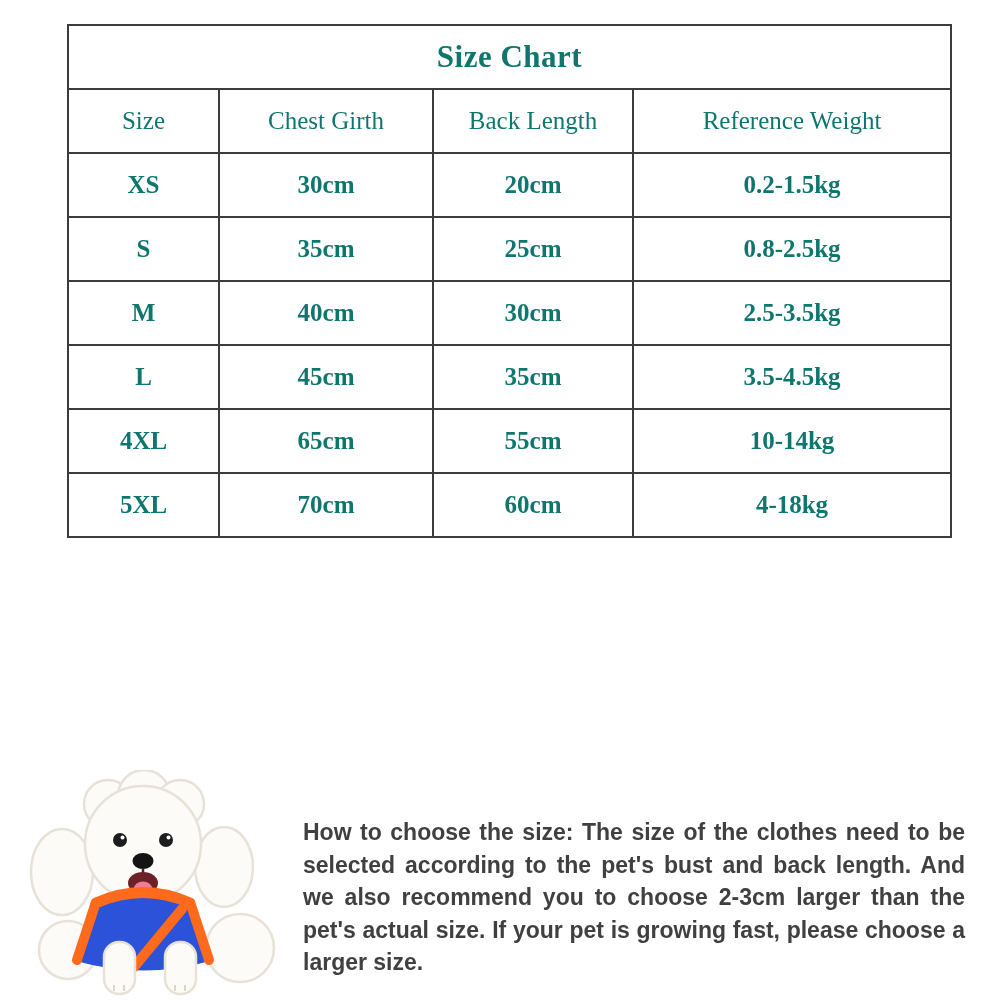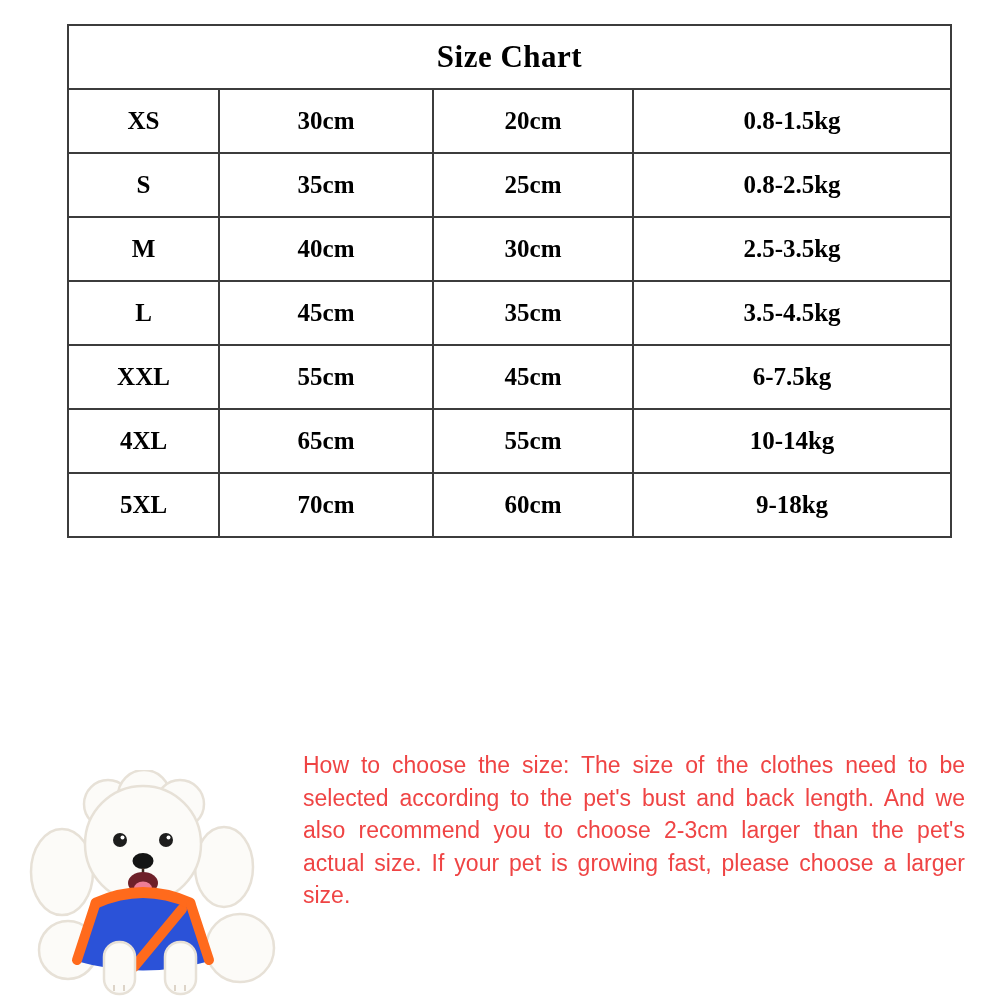--- a/index.html
+++ b/index.html
@@ -15,50 +15,50 @@
     background: #ffffff;
     overflow: hidden;
   }
   table.size-table {
     position: absolute;
     left: 67px;
     top: 24px;
     width: 883px;
     border-collapse: collapse;
     table-layout: fixed;
-    color: #000000;
+    color: #0f766e;
   }
   table.size-table td {
     border: 2px solid #3c3c3c;
     text-align: center;
     vertical-align: middle;
     padding: 0;
     font-size: 25px;
     background: #ffffff;
   }
   tr.title-row td {
     height: 62px;
     font-size: 31px;
     font-weight: bold;
     letter-spacing: 0.5px;
   }
   tr.header-row td { height: 62px; }
   tr.data-row td { height: 62px; font-weight: bold; }
   .note-text {
     position: absolute;
     left: 303px;
-    top: 749px;
+    top: 816px;
     width: 662px;
     margin: 0;
     font-family: "Liberation Sans", sans-serif;
     font-size: 23px;
-    font-weight: normal;
+    font-weight: bold;
     line-height: 32.5px;
     text-align: justify;
-    color: #ef4444;
+    color: #404040;
   }
   .dog-wrap {
     position: absolute;
     left: 12px;
     top: 770px;
     width: 285px;
     height: 228px;
   }
 </style>
 </head>
@@ -70,61 +70,61 @@
     <colgroup>
       <col style="width:151px">
         <col style="width:214px">
         <col style="width:200px">
         <col style="width:318px">
     </colgroup>
     <tbody>
       <tr class="title-row">
         <td colspan="4">Size Chart</td>
       </tr>
+      <tr class="header-row">
+        <td>Size</td>
+        <td>Chest Girth</td>
+        <td>Back Length</td>
+        <td>Reference Weight</td>
+      </tr>
       <tr class="data-row">
         <td>XS</td>
         <td>30cm</td>
         <td>20cm</td>
-        <td>0.8-1.5kg</td>
+        <td>0.2-1.5kg</td>
       </tr>
       <tr class="data-row">
         <td>S</td>
         <td>35cm</td>
         <td>25cm</td>
         <td>0.8-2.5kg</td>
       </tr>
       <tr class="data-row">
         <td>M</td>
         <td>40cm</td>
         <td>30cm</td>
         <td>2.5-3.5kg</td>
       </tr>
       <tr class="data-row">
         <td>L</td>
         <td>45cm</td>
         <td>35cm</td>
         <td>3.5-4.5kg</td>
       </tr>
       <tr class="data-row">
-        <td>XXL</td>
-        <td>55cm</td>
-        <td>45cm</td>
-        <td>6-7.5kg</td>
-      </tr>
-      <tr class="data-row">
         <td>4XL</td>
         <td>65cm</td>
         <td>55cm</td>
         <td>10-14kg</td>
       </tr>
       <tr class="data-row">
         <td>5XL</td>
         <td>70cm</td>
         <td>60cm</td>
-        <td>9-18kg</td>
+        <td>4-18kg</td>
       </tr>
     </tbody>
   </table>
 
   <div class="dog-wrap">
     <svg viewBox="0 0 285 228" width="285" height="228" aria-hidden="true">
 
       <g fill="#fcfbf8" stroke="#e7e1d7" stroke-width="2.5">
         <ellipse cx="50" cy="102" rx="31" ry="43"></ellipse>
         <ellipse cx="212" cy="97" rx="29" ry="40"></ellipse>

